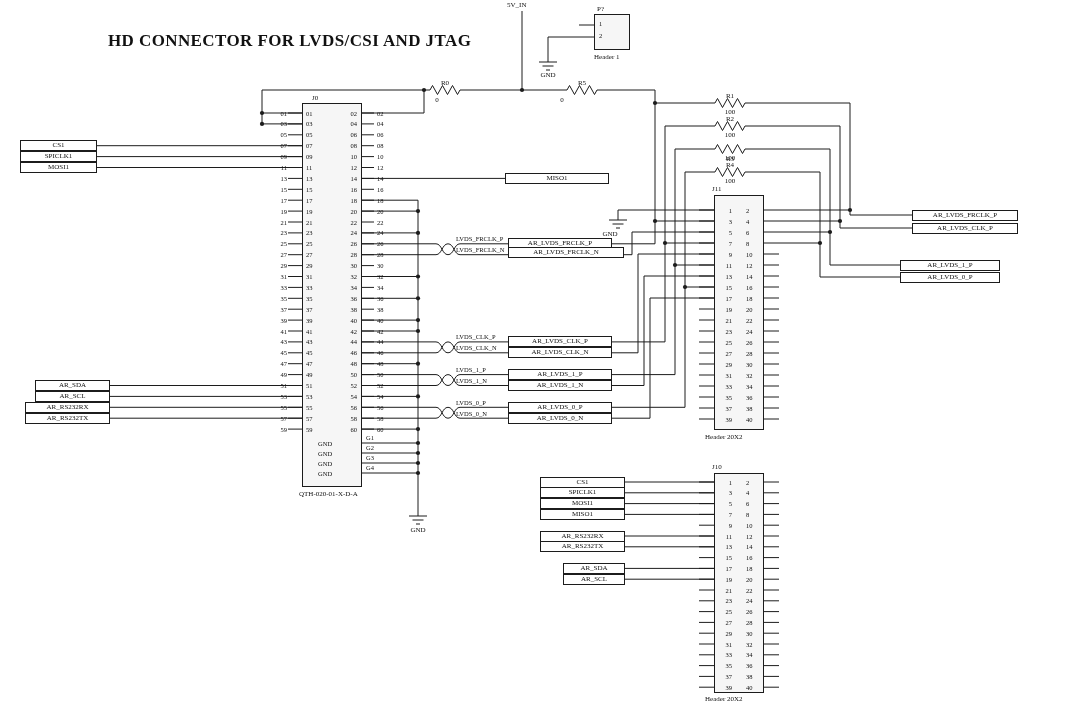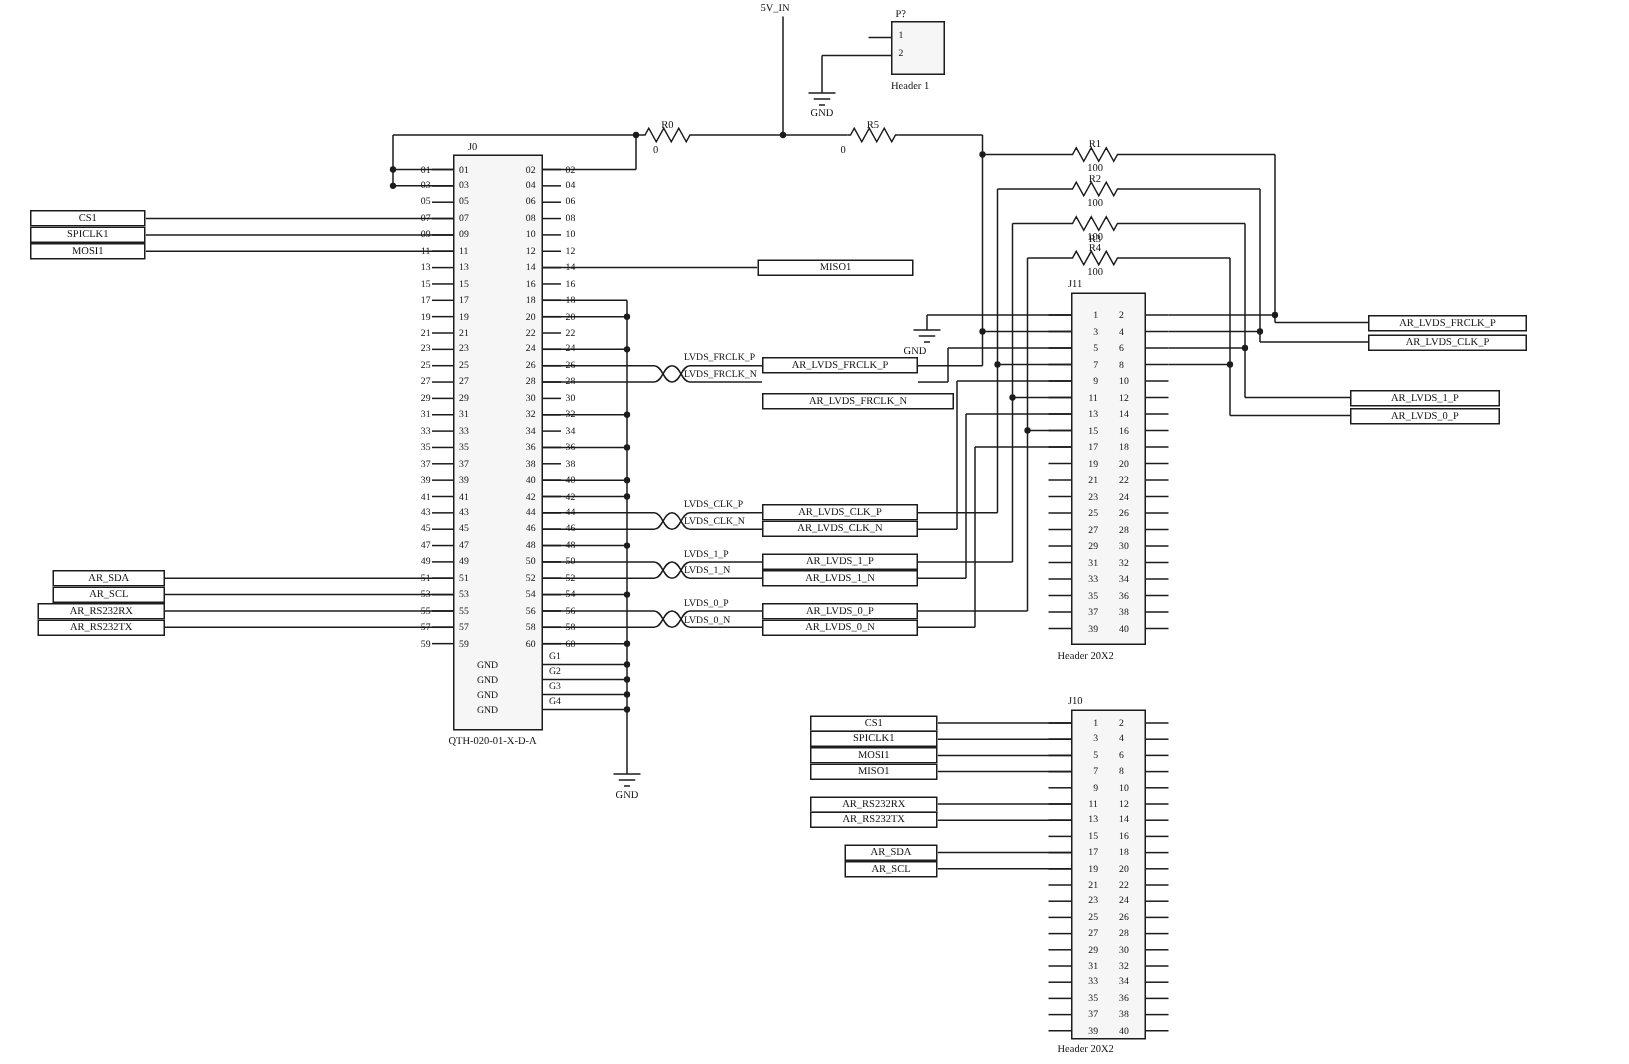--- a/index.html
+++ b/index.html
@@ -313,20 +313,21 @@
       <line x1="699" y1="654.8" x2="714" y2="654.8" class="w"></line>
       <line x1="764" y1="654.8" x2="779" y2="654.8" class="w"></line>
       <line x1="699" y1="665.6" x2="714" y2="665.6" class="w"></line>
       <line x1="764" y1="665.6" x2="779" y2="665.6" class="w"></line>
       <line x1="699" y1="676.4" x2="714" y2="676.4" class="w"></line>
       <line x1="764" y1="676.4" x2="779" y2="676.4" class="w"></line>
       <line x1="699" y1="687.2" x2="714" y2="687.2" class="w"></line>
       <line x1="764" y1="687.2" x2="779" y2="687.2" class="w"></line>
     </svg>
 
+  <div class="title" style="left:108px;top:31px">HD CONNECTOR FOR LVDS/CSI AND JTAG</div>
 
   <div class="t" style="left:507px;top:1px">5V_IN</div>
   <div class="cbox" style="left:594px;top:14px;width:36px;height:36px"></div>
   <div class="t" style="left:597px;top:5px">P?</div>
   <div class="pn" style="left:599px;top:19px">1</div>
   <div class="pn" style="left:599px;top:31px">2</div>
   <div class="t" style="left:594px;top:53px">Header 1</div>
   <div class="t ctr" style="left:534px;top:71px;width:28px">GND</div>
 
   <div class="t ctr" style="left:428px;top:79px;width:34px">R0</div>
@@ -362,21 +363,21 @@
   <div class="pn" style="left:456px;top:234.3px">LVDS_FRCLK_P</div>
   <div class="pn" style="left:456px;top:245.2px">LVDS_FRCLK_N</div>
   <div class="pn" style="left:456px;top:332.4px">LVDS_CLK_P</div>
   <div class="pn" style="left:456px;top:343.3px">LVDS_CLK_N</div>
   <div class="pn" style="left:456px;top:365.1px">LVDS_1_P</div>
   <div class="pn" style="left:456px;top:376px">LVDS_1_N</div>
   <div class="pn" style="left:456px;top:397.8px">LVDS_0_P</div>
   <div class="pn" style="left:456px;top:408.7px">LVDS_0_N</div>
 
   <div class="lbl" style="left:508px;top:238.3px;width:104px">AR_LVDS_FRCLK_P</div>
-  <div class="lbl" style="left:508px;top:262px;width:128px">AR_LVDS_FRCLK_N</div>
+  <div class="lbl" style="left:508px;top:247px;width:116px">AR_LVDS_FRCLK_N</div>
   <div class="lbl" style="left:508px;top:336.4px;width:104px">AR_LVDS_CLK_P</div>
   <div class="lbl" style="left:508px;top:347.3px;width:104px">AR_LVDS_CLK_N</div>
   <div class="lbl" style="left:508px;top:369.1px;width:104px">AR_LVDS_1_P</div>
   <div class="lbl" style="left:508px;top:380px;width:104px">AR_LVDS_1_N</div>
   <div class="lbl" style="left:508px;top:401.8px;width:104px">AR_LVDS_0_P</div>
   <div class="lbl" style="left:508px;top:412.7px;width:104px">AR_LVDS_0_N</div>
 
   <div class="lbl" style="left:912px;top:209.5px;width:106px">AR_LVDS_FRCLK_P</div>
   <div class="lbl" style="left:912px;top:222.5px;width:106px">AR_LVDS_CLK_P</div>
   <div class="lbl" style="left:900px;top:259.5px;width:100px">AR_LVDS_1_P</div>

